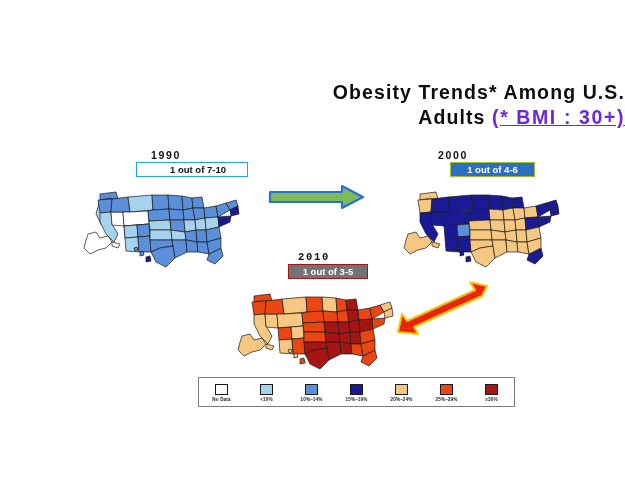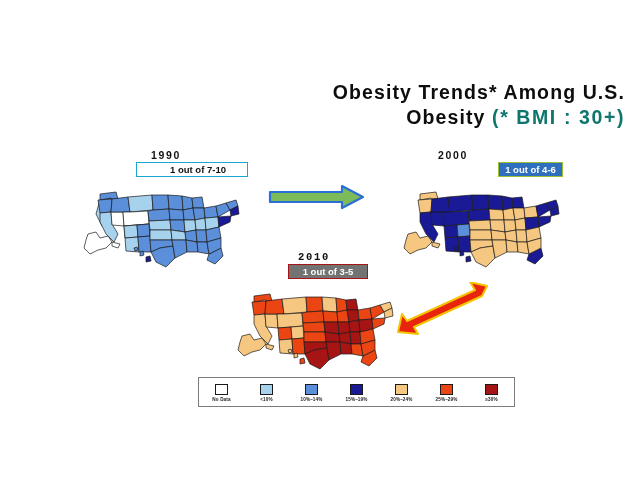--- a/index.html
+++ b/index.html
@@ -34,22 +34,23 @@
     line-height: 1.30;
   }
   .title-line {
     font-size: 19.5px;
     font-weight: bold;
     color: #0d0d0d;
     letter-spacing: 1.1px;
     white-space: nowrap;
   }
   .title-red {
-    color: #0f766e;
+    color: #6d28d9;
     letter-spacing: 1.6px;
+    text-decoration: underline;
   }
 
   
   .year-label {
     position: absolute;
     font-size: 10.5px;
     font-weight: bold;
     color: #111111;
     letter-spacing: 1.7px;
     white-space: nowrap;
@@ -131,21 +132,21 @@
     white-space: nowrap;
   }
 </style>
 </head>
 <body>
 
 <div class="slide">
 
   <div class="title-block">
     <div class="title-line">Obesity Trends*  Among U.S.</div>
-    <div class="title-line"><span>Obesity </span><span class="title-red">(* BMI : 30+)</span></div>
+    <div class="title-line"><span>Adults </span><span class="title-red">(* BMI : 30+)</span></div>
   </div>
 
   <div class="year-label" style="left:151px; top:149px;">1990</div>
   <div class="callout callout-1990" style="left:136px; top:162px; width:112px;">1 out of 7-10</div>
 
   <div class="map" style="left:78px; top:172px;">
     <svg width="190" height="100" viewBox="0 0 190 100">
       <g>
 
         <polygon points="22,28 34,26 36,36 30,55 24,54 18,42" fill="#a7d2ee"></polygon>
@@ -205,21 +206,21 @@
     </svg>
   </div>
 
   <div class="arrow" style="left:268px; top:184px;">
     <svg width="98" height="26" viewBox="0 0 98 26">
       <polygon points="2,8 74,8 74,2 95,13 74,24 74,18 2,18" fill="#7dbb5a" stroke="#2a6fd6" stroke-width="2.2" stroke-linejoin="round"></polygon>
     </svg>
   </div>
 
   <div class="year-label" style="left:438px; top:149px;">2000</div>
-  <div class="callout callout-2000" style="left:450px; top:162px; width:65px;margin-left:48px;">1 out of 4-6</div>
+  <div class="callout callout-2000" style="left:450px; top:162px; width:85px;">1 out of 4-6</div>
 
   <div class="map" style="left:398px; top:172px;">
     <svg width="190" height="100" viewBox="0 0 190 100">
       <g>
         <polygon points="22,22 38,20 40,27 34,27 33,26 22,28" fill="#f6c780"></polygon>
         <polygon points="20,28 34,27 33,40 22,41" fill="#f6c780"></polygon>
         <polygon points="22,41 33,40 34,52 40,62 36,70 28,62 22,50" fill="#1a1a96"></polygon>
         <polygon points="33,40 45,40 46,54 34,53" fill="#1a1a96"></polygon>
         <polygon points="34,27 50,25 52,40 45,40 33,40" fill="#1a1a96"></polygon>
         <polygon points="50,25 74,23 75,38 52,40" fill="#1a1a96"></polygon>

